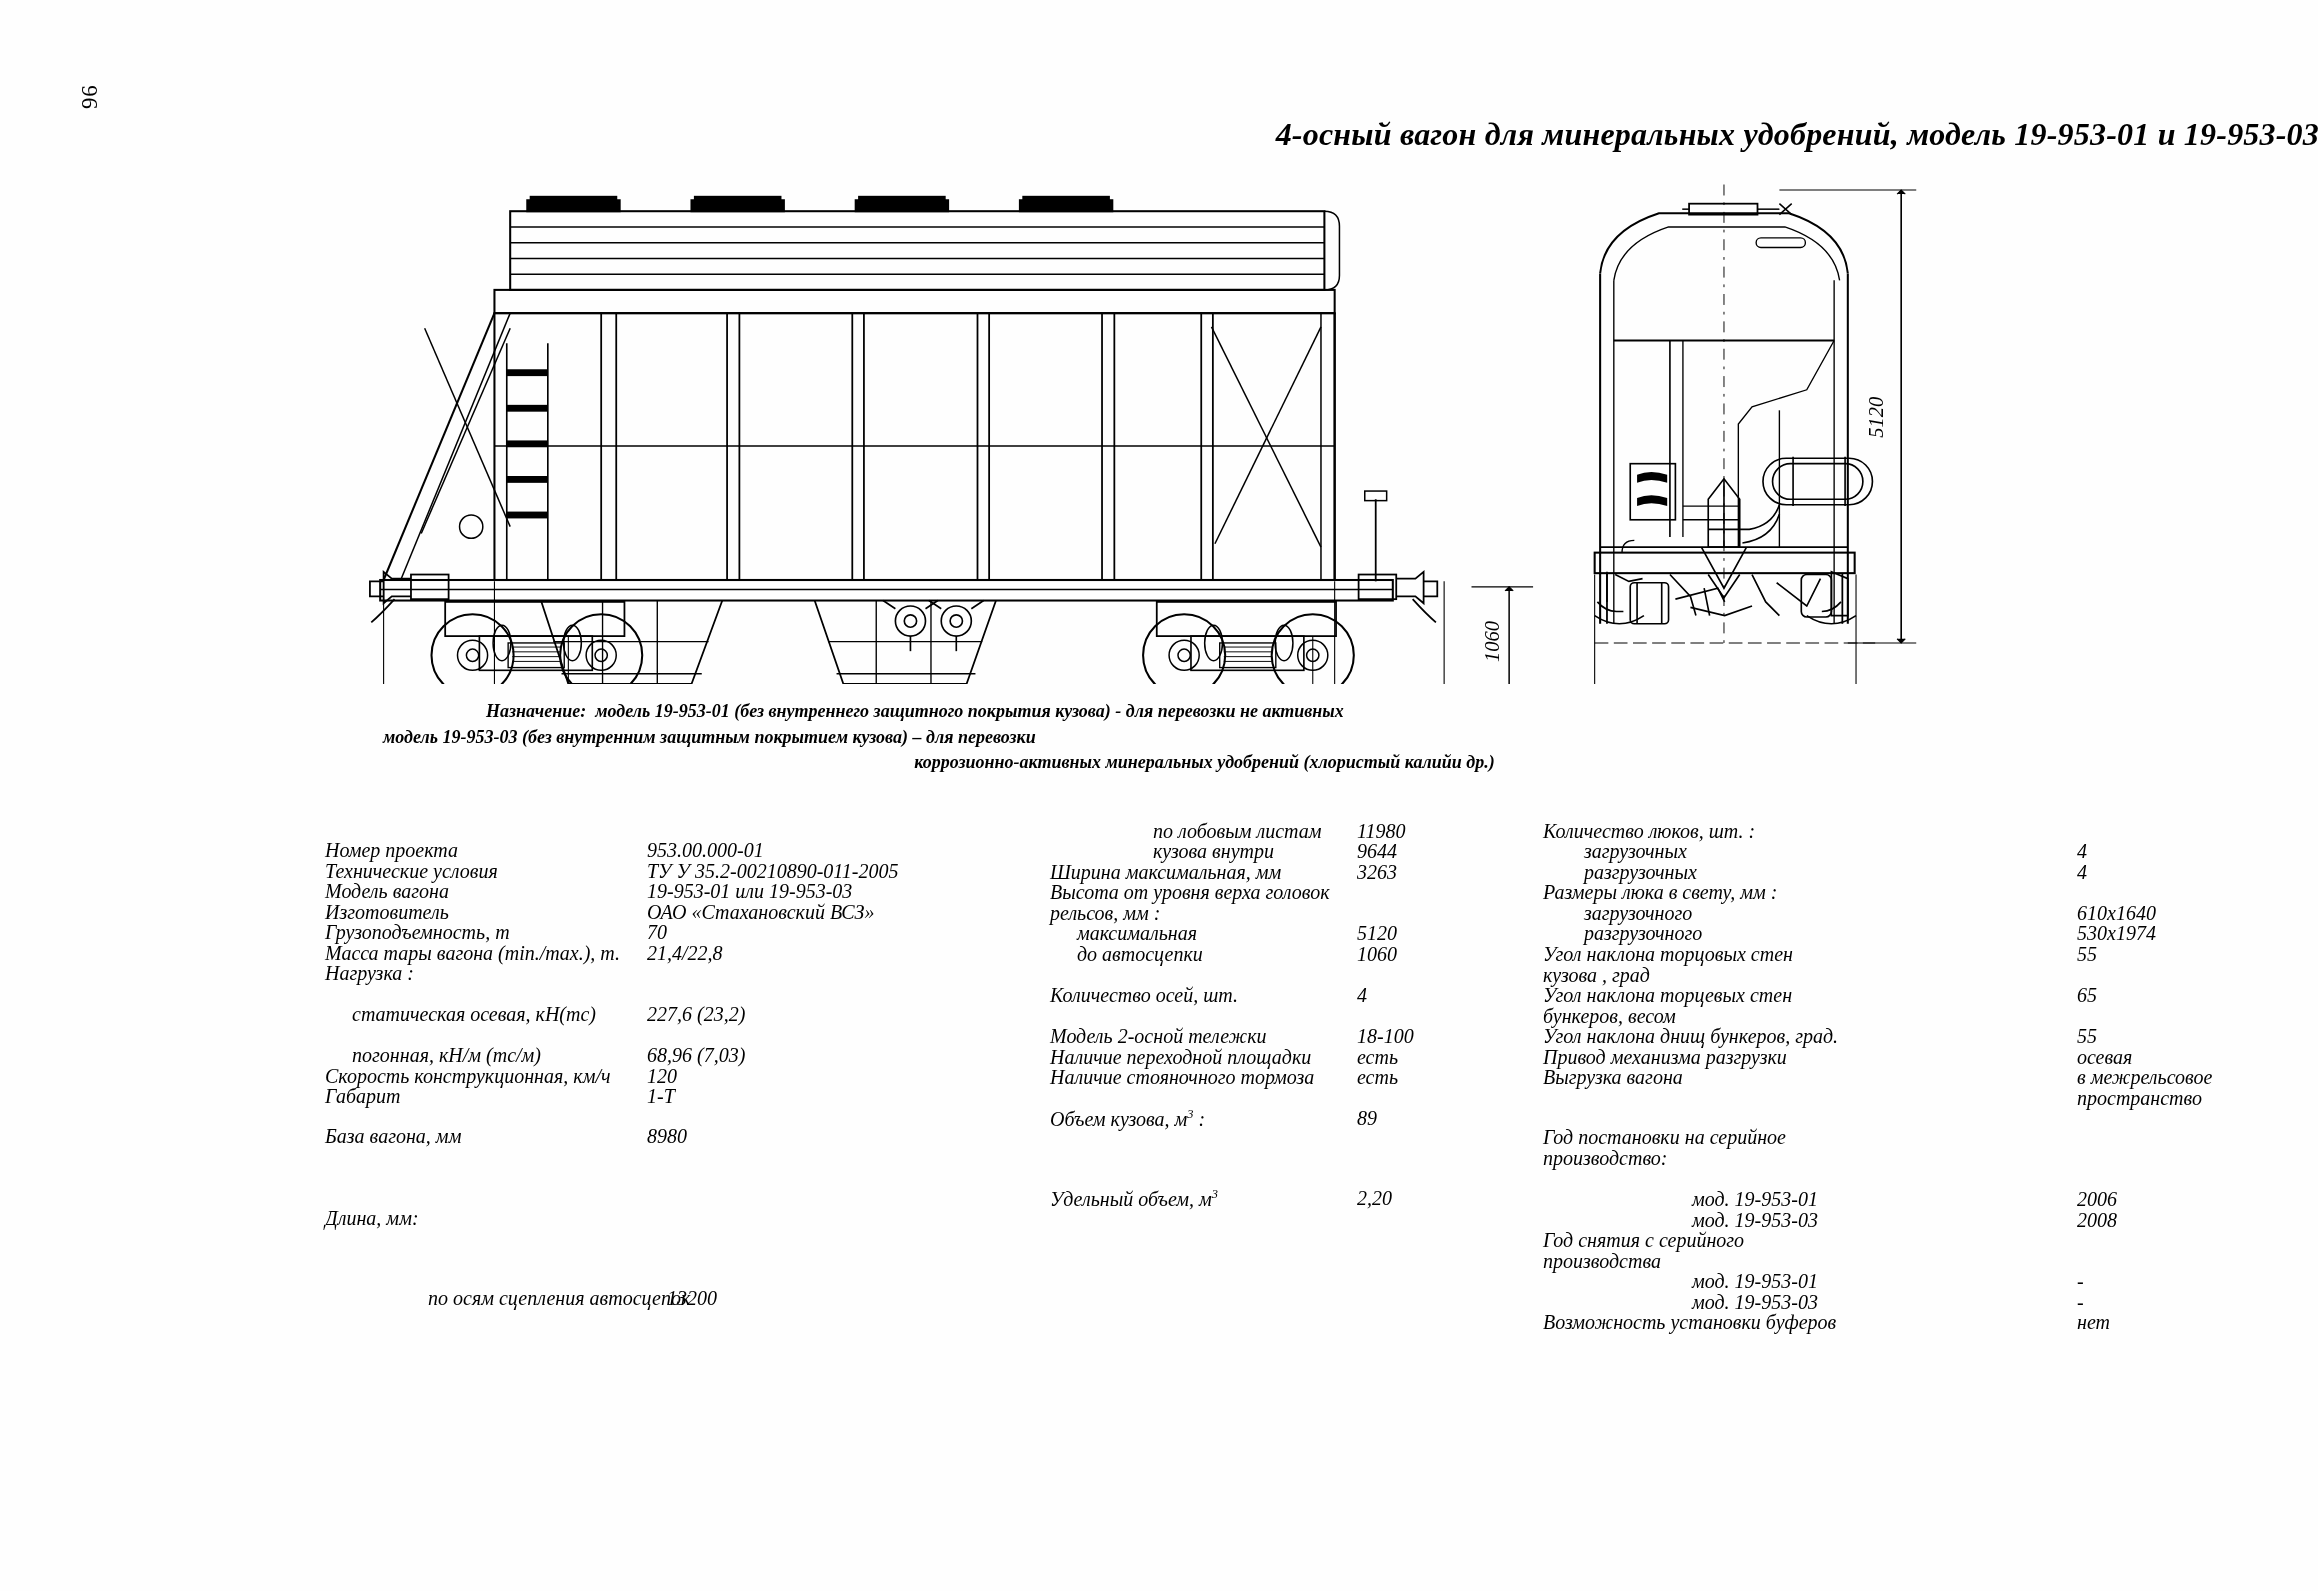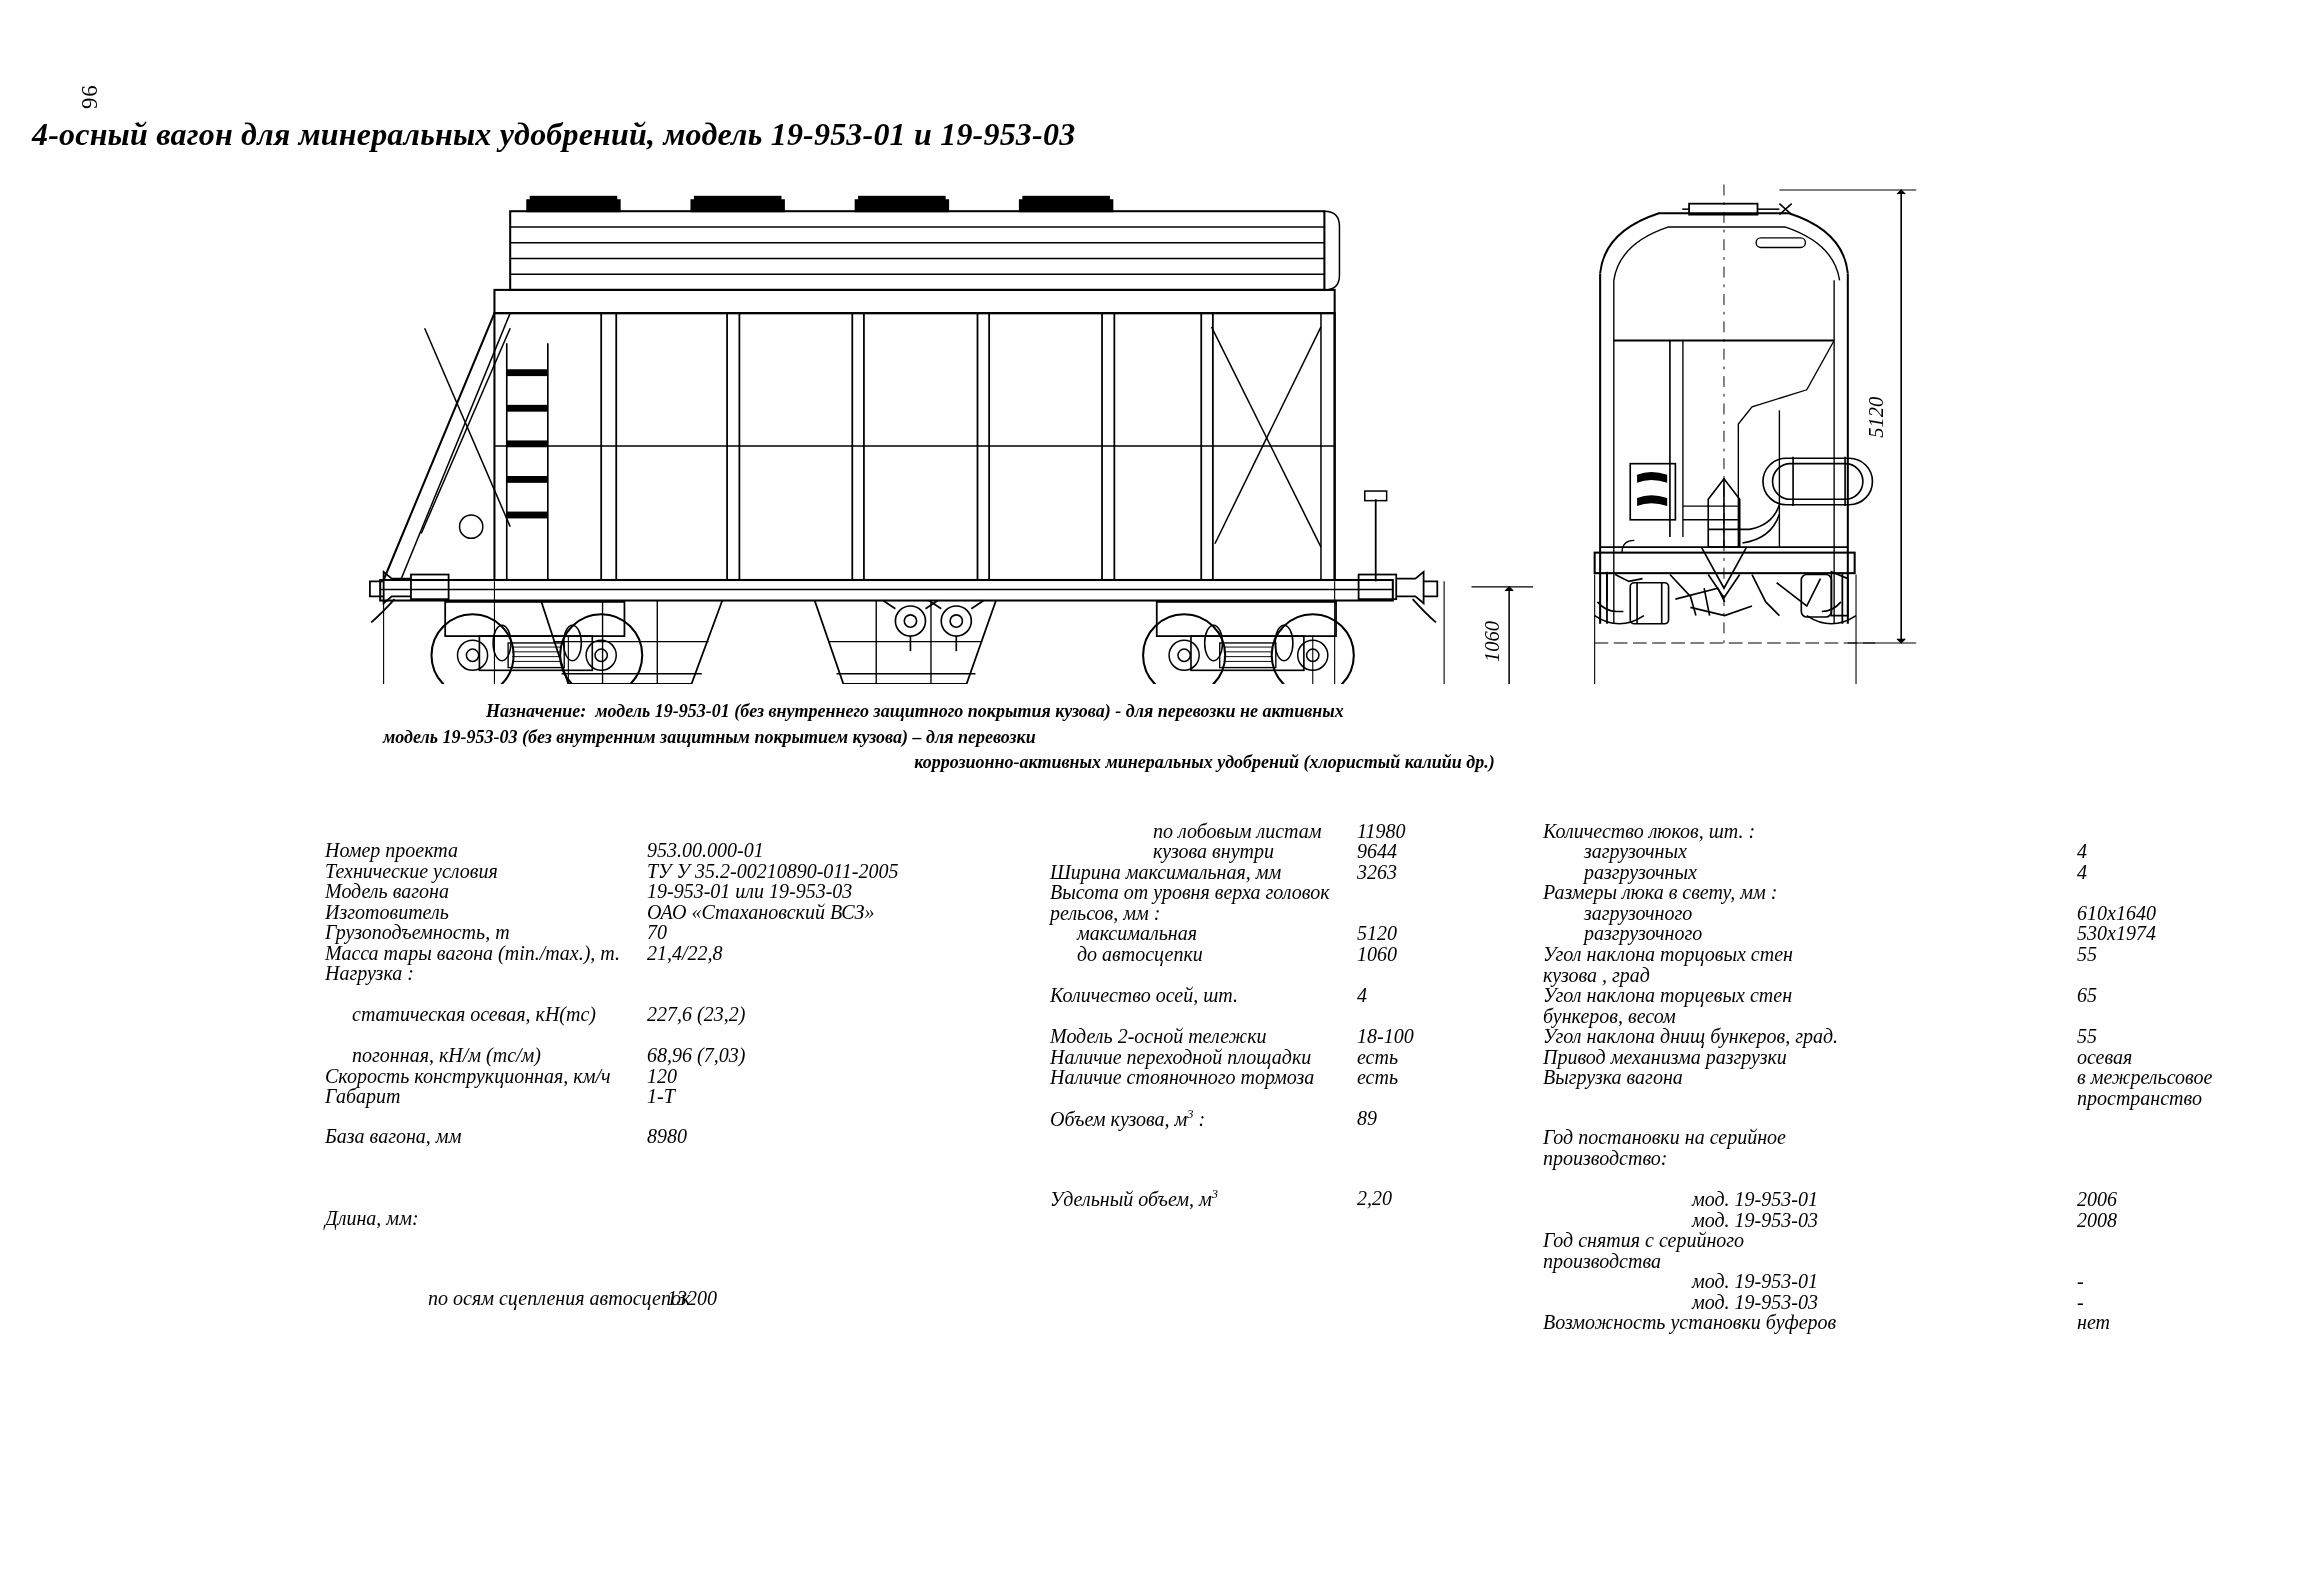--- a/index.html
+++ b/index.html
@@ -13,21 +13,21 @@
   
   .pageno{
     position:absolute;left:77px;top:109px;
     font-family:"Liberation Serif",serif;font-size:23px;
     transform:rotate(-90deg);transform-origin:left top;
     letter-spacing:0.7px;
   }
 
   
   .title{
-    position:absolute;left:0;right:0;top:116px;text-align:left;
+    position:absolute;left:0;right:0;top:116px;text-align:right;
     font-family:"Liberation Serif",serif;
     font-weight:bold;font-style:italic;font-size:32px;
     letter-spacing:0.2px;
     margin-left:32px;
   }
 
   
   .drawing{position:absolute;left:0;top:164px;width:2319px;height:520px;}
   .drawing svg{display:block;}
 

